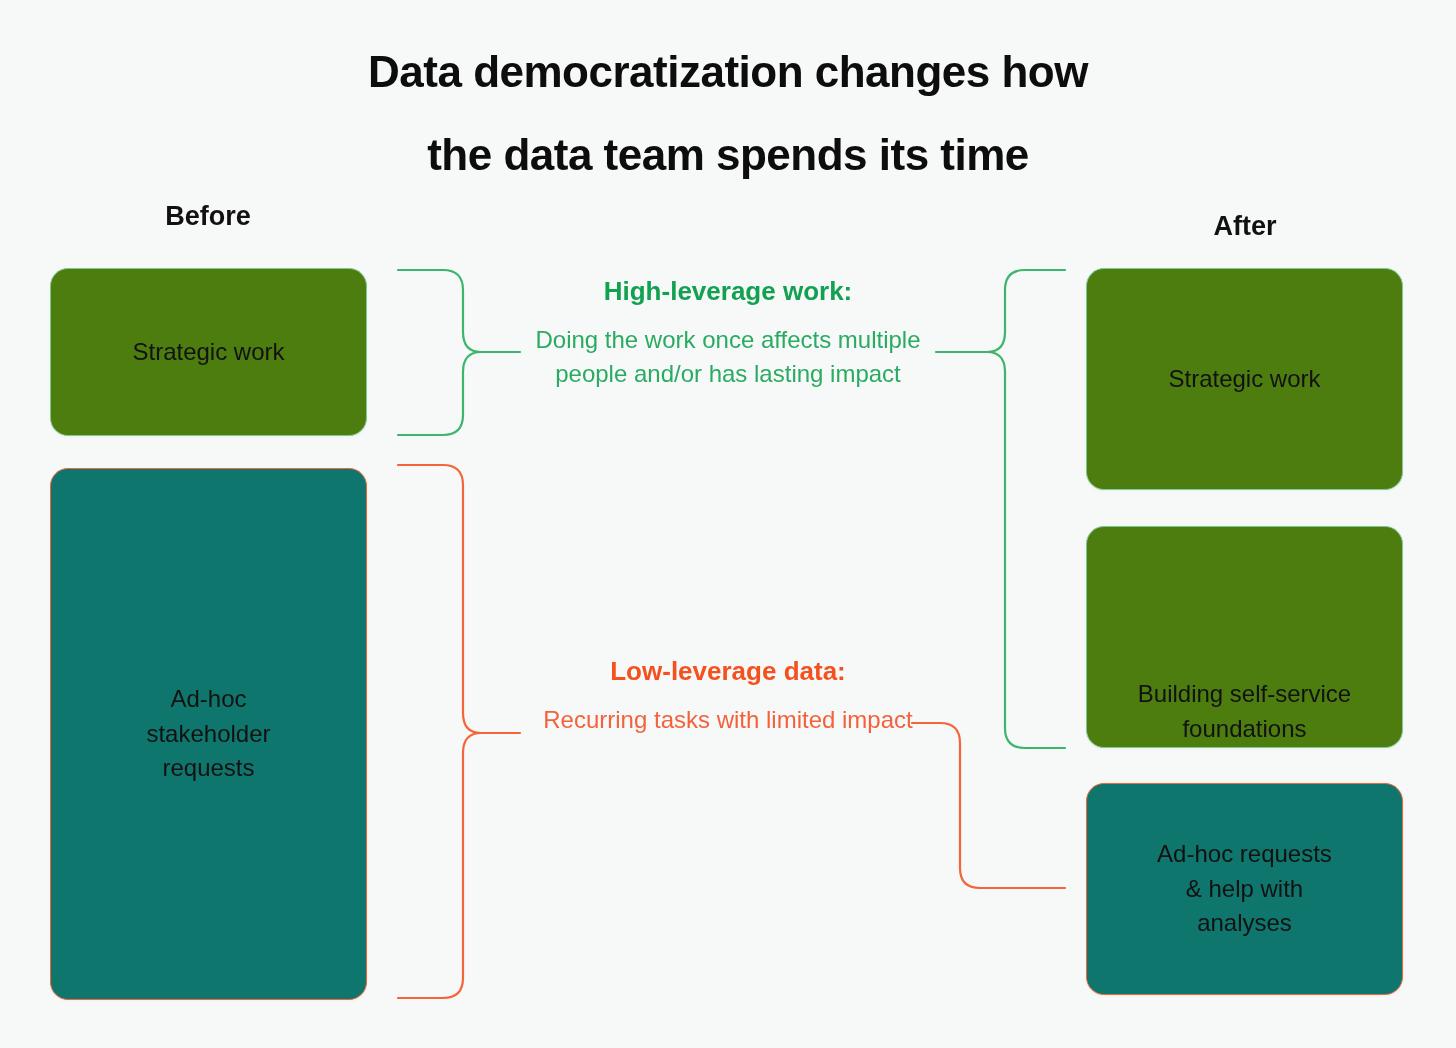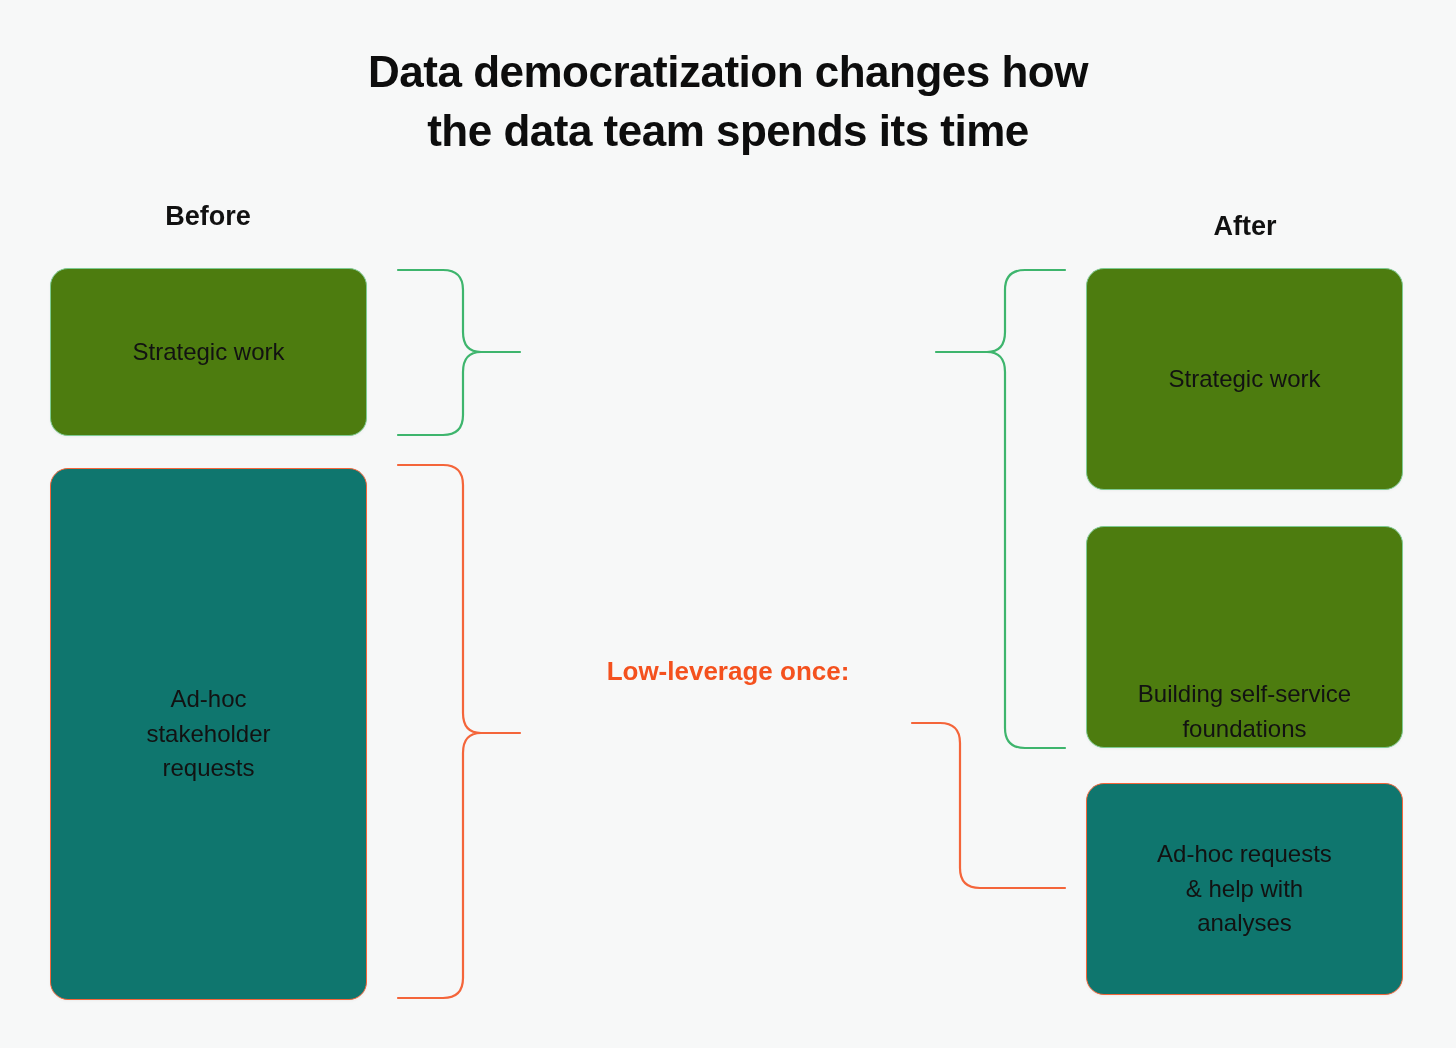--- a/index.html
+++ b/index.html
@@ -27,21 +27,21 @@
     left: 0;
     top: 42px;
     width: 1456px;
     text-align: center;
     font-size: 44px;
     font-weight: bold;
     line-height: 1.35;
     letter-spacing: -0.5px;
     color: #0d0d0d;
   }
-  .title .line2 { display: block; }
+  .title .line2 { display: block; margin-top: 24px; }
 
   
   .col-head {
     position: absolute;
     font-size: 27px;
     font-weight: bold;
     color: #111111;
     text-align: center;
   }
   .col-head.before { left: 48px;   top: 201px; width: 320px; text-align: center; }
@@ -187,18 +187,23 @@
   </div>
 
   <div class="box green" id="box-after-selfservice">
     <span>Building self-service<br>foundations</span>
   </div>
 
   <div class="box red" id="box-after-adhoc">
     <span>Ad-hoc requests<br>&amp; help with<br>analyses</span>
   </div>
 
+  <div class="caption" id="caption-high">
+    <span class="heading">High-leverage work:</span>
+    <span class="body">Doing the work once affects multiple people and/or has lasting impact</span>
+  </div>
 
   <div class="caption" id="caption-low">
-    <span class="heading">Low-leverage once:</span>
+    <span class="heading">Low-leverage data:</span>
+    <span class="body">Recurring tasks with limited impact</span>
   </div>
 
 </div>
 
 </body></html>

